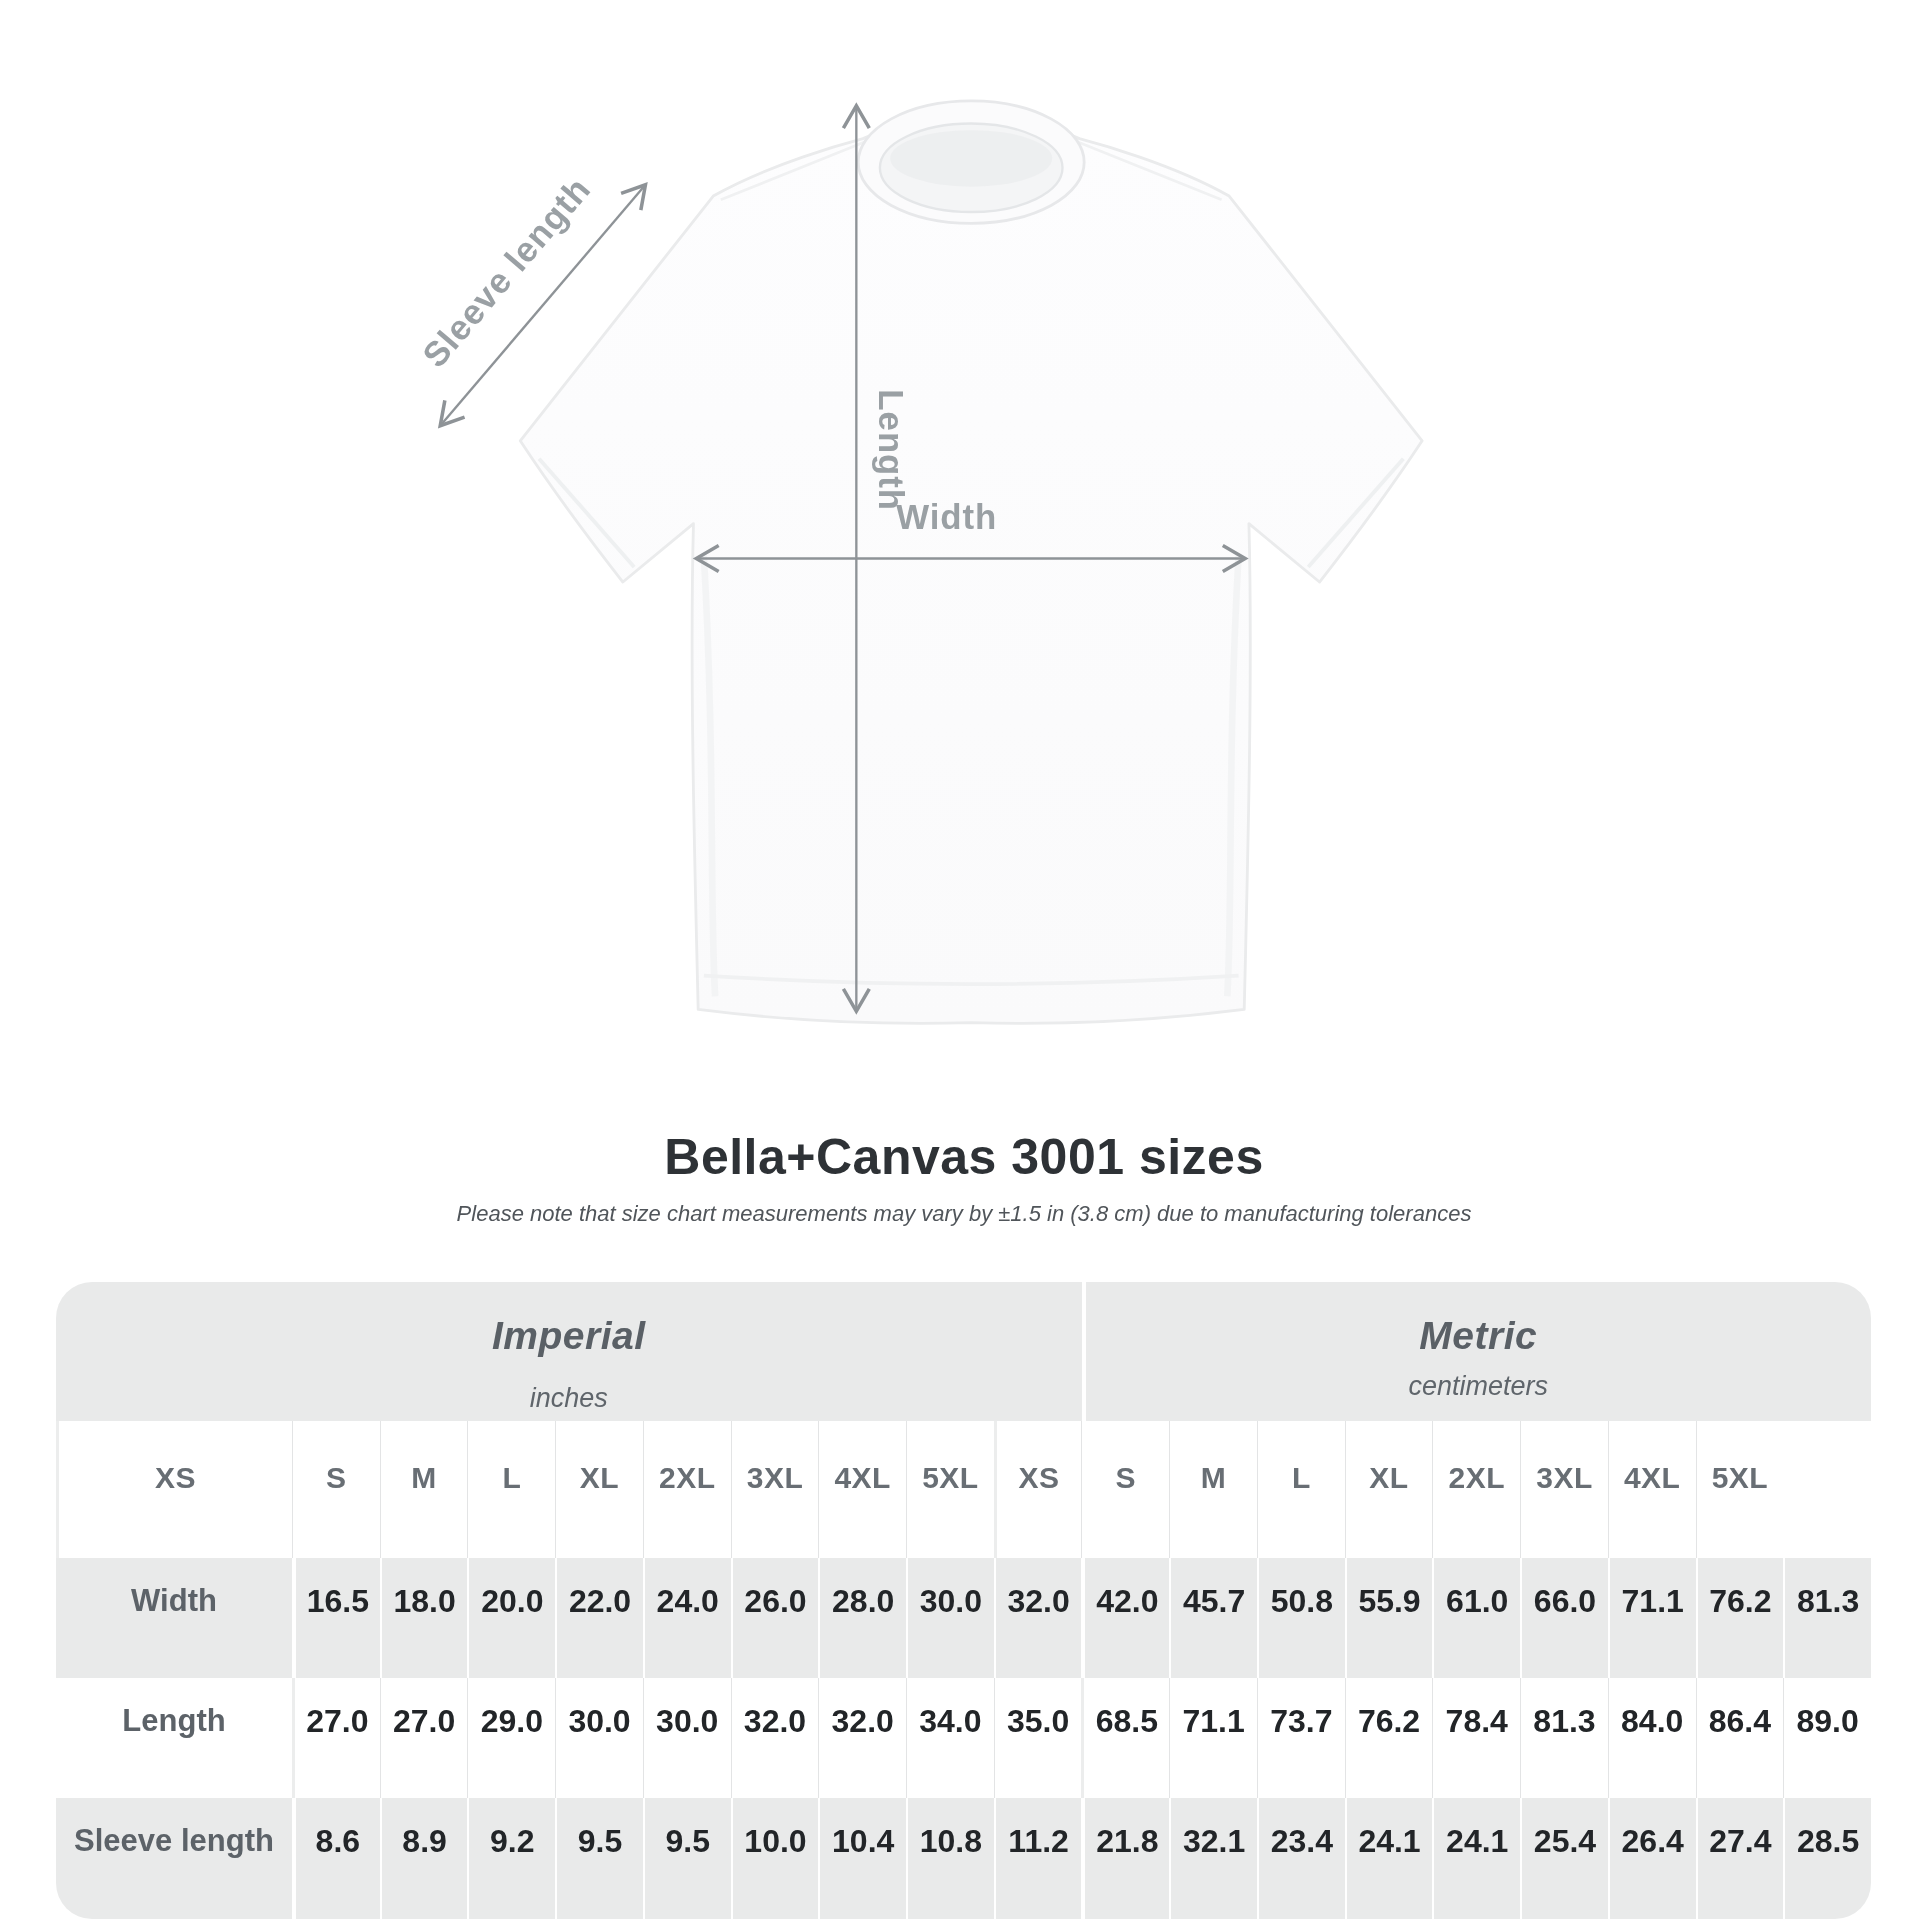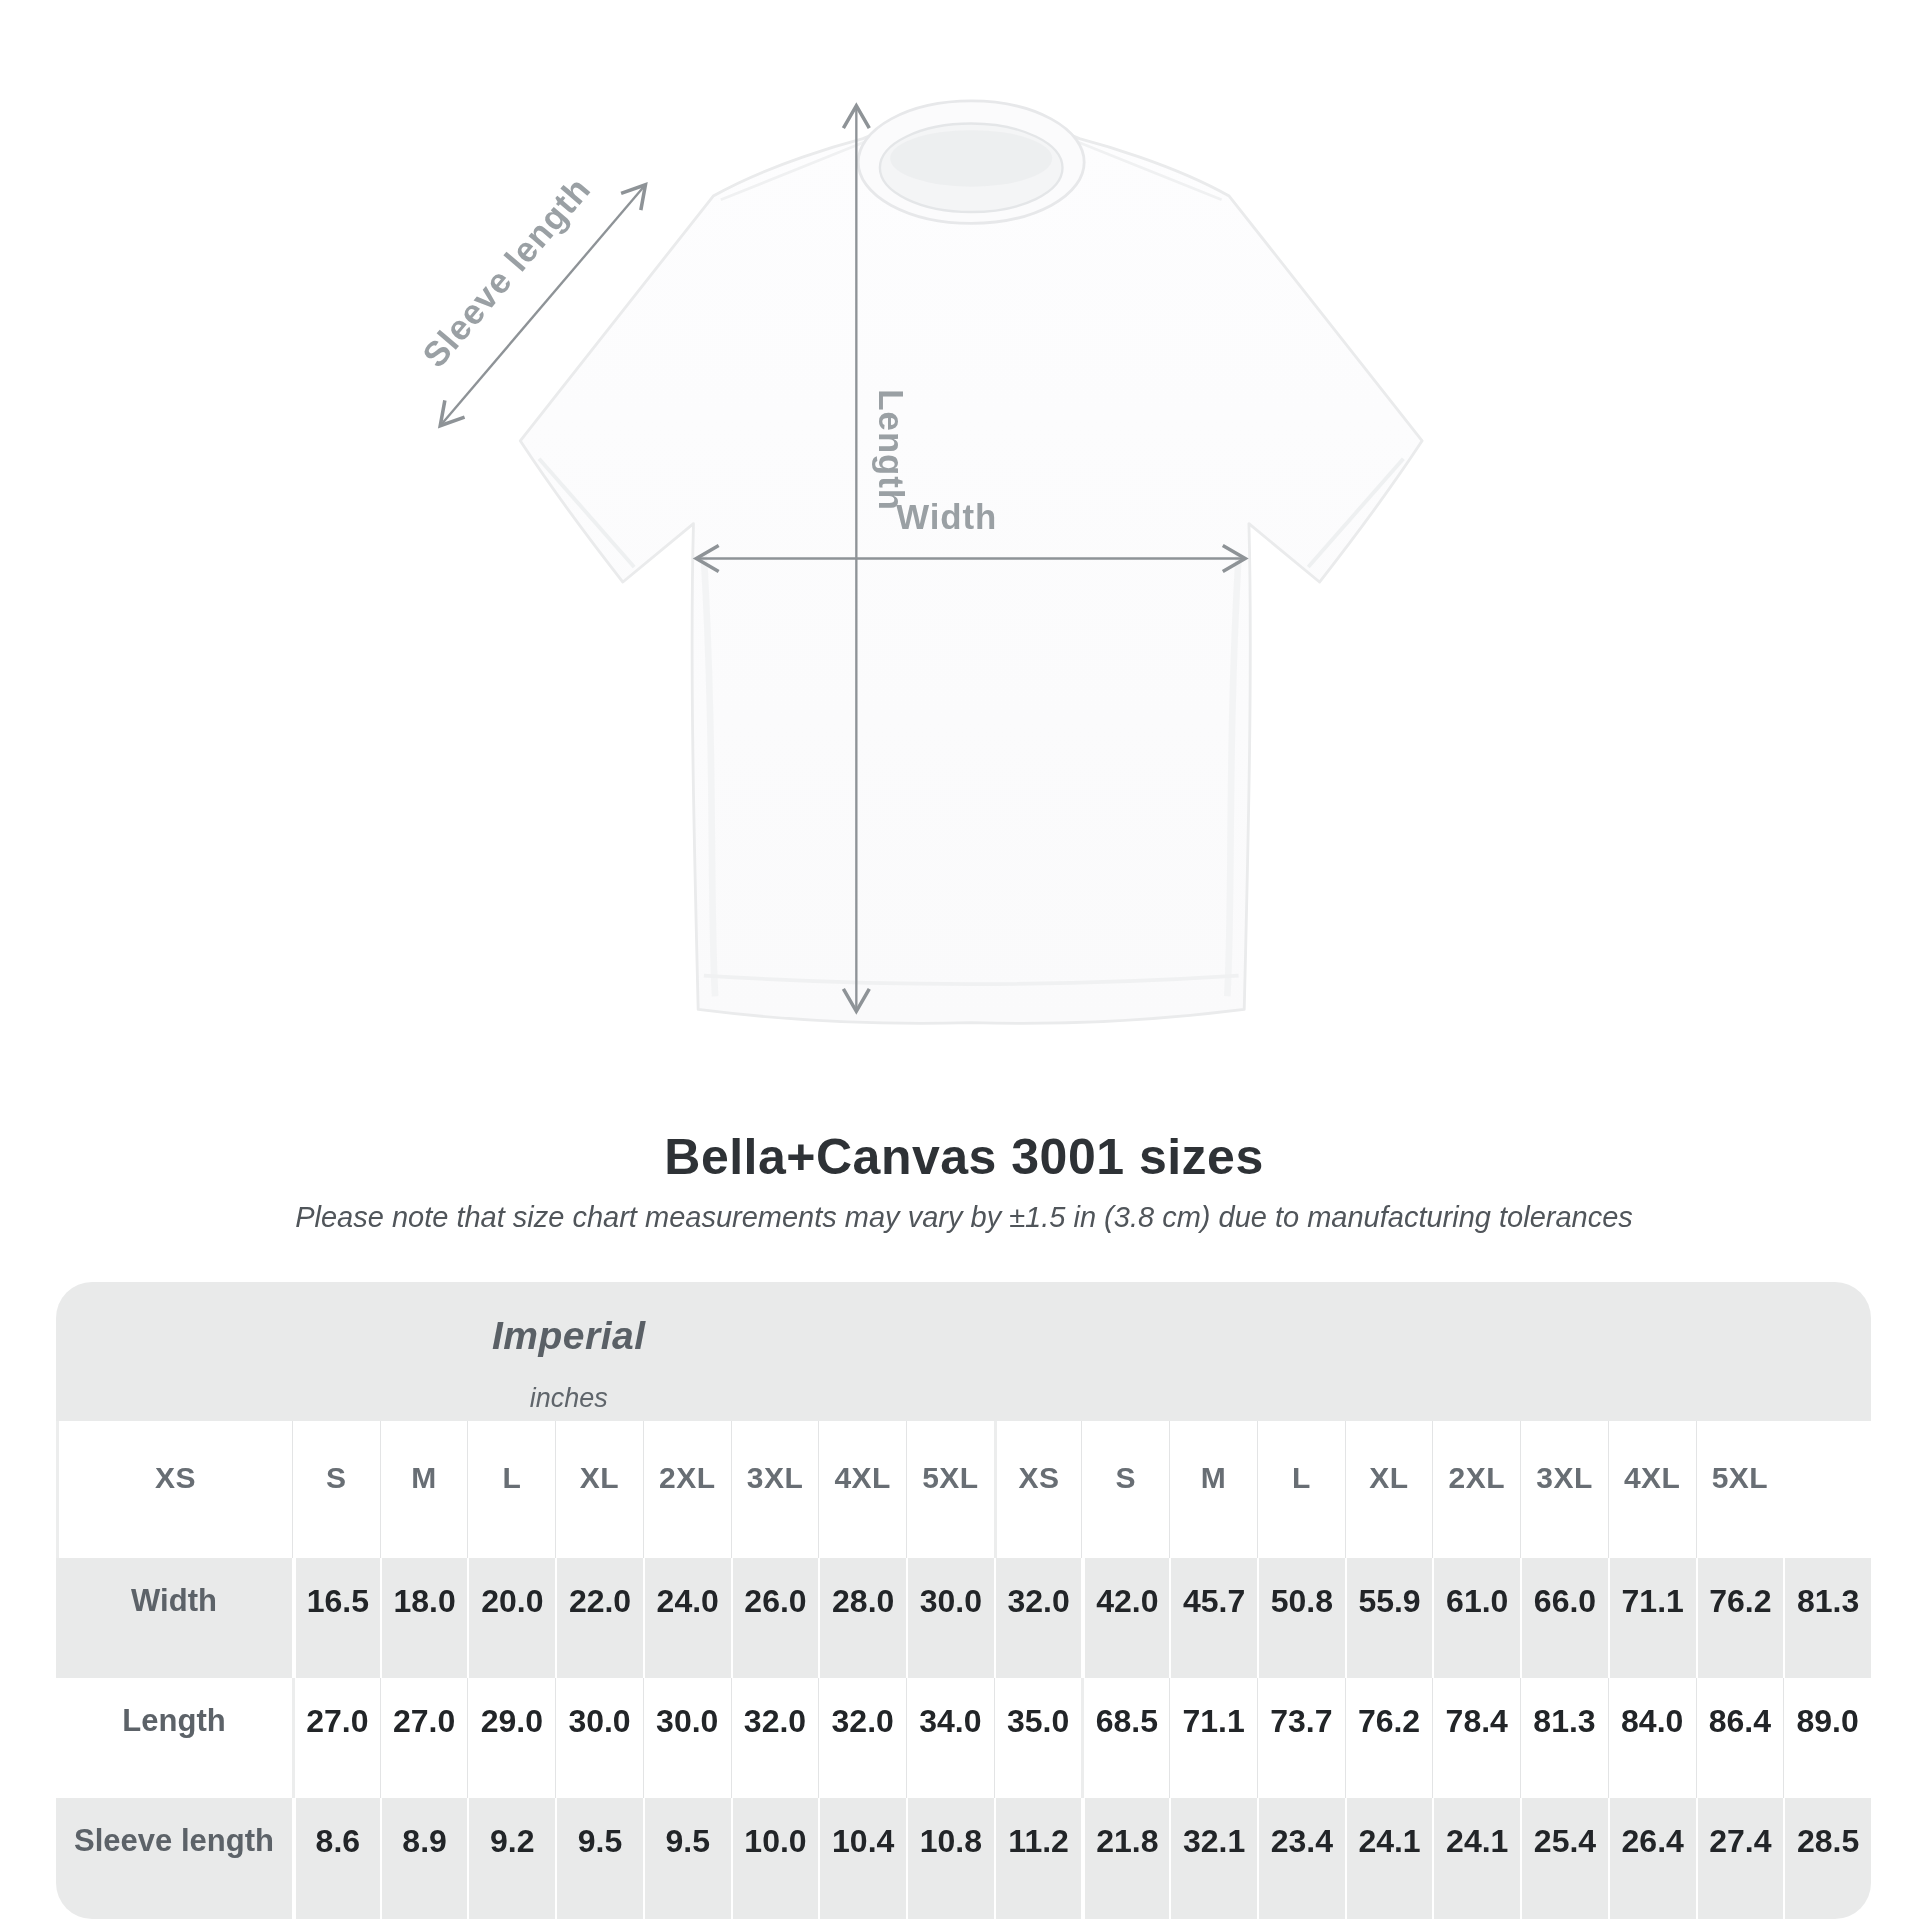--- a/index.html
+++ b/index.html
@@ -6,21 +6,21 @@
   .page{
     position:relative;width:1928px;height:1928px;background:#ffffff;overflow:hidden;
     font-family:"Liberation Sans","DejaVu Sans",sans-serif;
   }
   
   .diagram{position:absolute;left:282px;top:52px;width:1224px;height:1045px;}
   .dim-label{font-family:"Liberation Sans","DejaVu Sans",sans-serif;font-size:37px;font-weight:bold;fill:#9aa0a4;letter-spacing:1px;}
   
   .title-block{position:absolute;left:0;top:1128px;width:1928px;text-align:center;}
   .title-block h1{margin:0;font-size:50px;font-weight:bold;color:#2e3236;letter-spacing:0.5px;}
-  .title-block p{margin:15px 0 0 0;font-size:29px;font-style:italic;color:#50555a;}
+  .title-block p{margin:15px 0 0 0;font-size:22px;font-style:italic;color:#50555a;}
   
   .panel{
     position:absolute;left:56px;top:1282px;width:1815px;height:637px;
     background:#ffffff;border-radius:36px;overflow:hidden;
   }
   .grid{display:grid;grid-template-columns:236px repeat(18,1fr);}
   .unit-band{height:139px;background:#e9eaea;}
   .unit-cell{display:flex;flex-direction:column;align-items:center;justify-content:flex-start;padding-top:32px;box-sizing:border-box;}
   .unit-cell.imperial{grid-column:1 / 11;gap:12px;}
   .unit-cell.metric{grid-column:11 / 20;border-left:4.7px solid #ffffff;}
@@ -107,20 +107,24 @@
     <h1>Bella+Canvas 3001 sizes</h1>
     <p>Please note that size chart measurements may vary by ±1.5 in (3.8 cm) due to manufacturing tolerances</p>
   </div>
 
   <div class="panel">
     <div class="unit-band grid">
       <div class="unit-cell imperial">
         <div class="unit-name">Imperial</div>
         <div class="unit-sub">inches</div>
       </div>
+      <div class="unit-cell metric">
+        <div class="unit-name">Metric</div>
+        <div class="unit-sub">centimeters</div>
+      </div>
     </div>
     <div class="thead grid">
         <div class="c sec-start">XS</div>
         <div class="c">S</div>
         <div class="c">M</div>
         <div class="c">L</div>
         <div class="c">XL</div>
         <div class="c">2XL</div>
         <div class="c">3XL</div>
         <div class="c">4XL</div>

